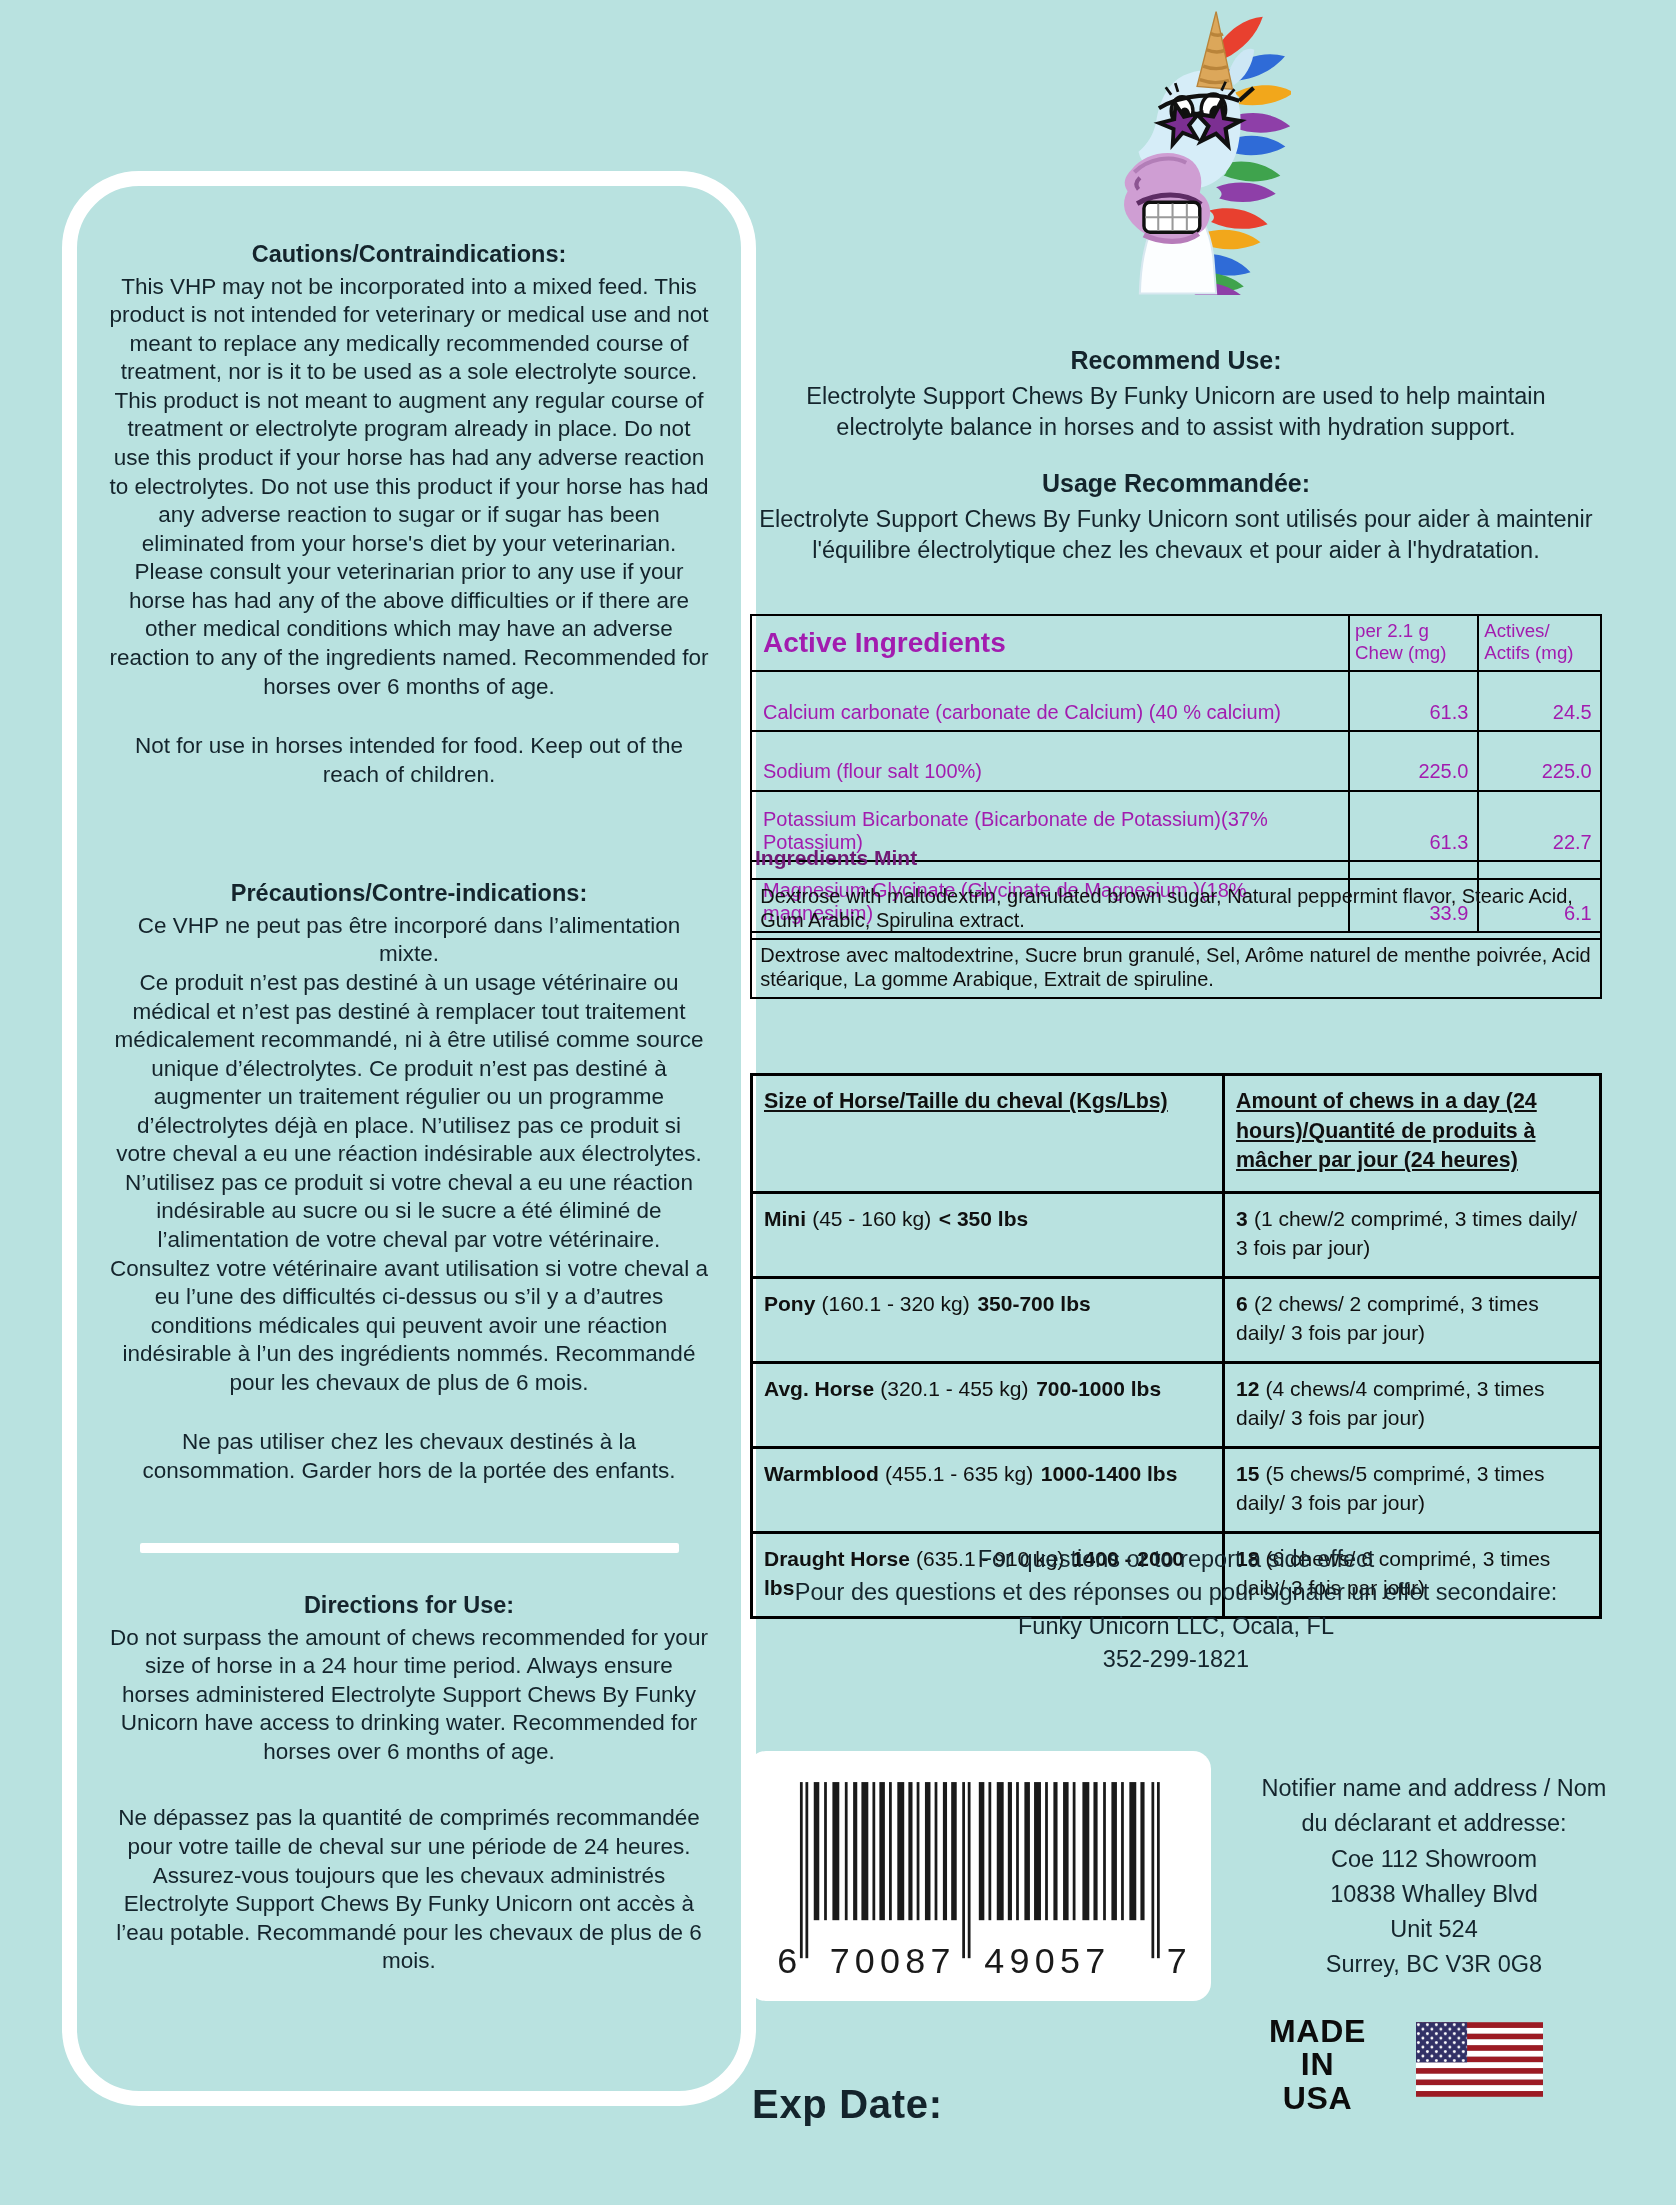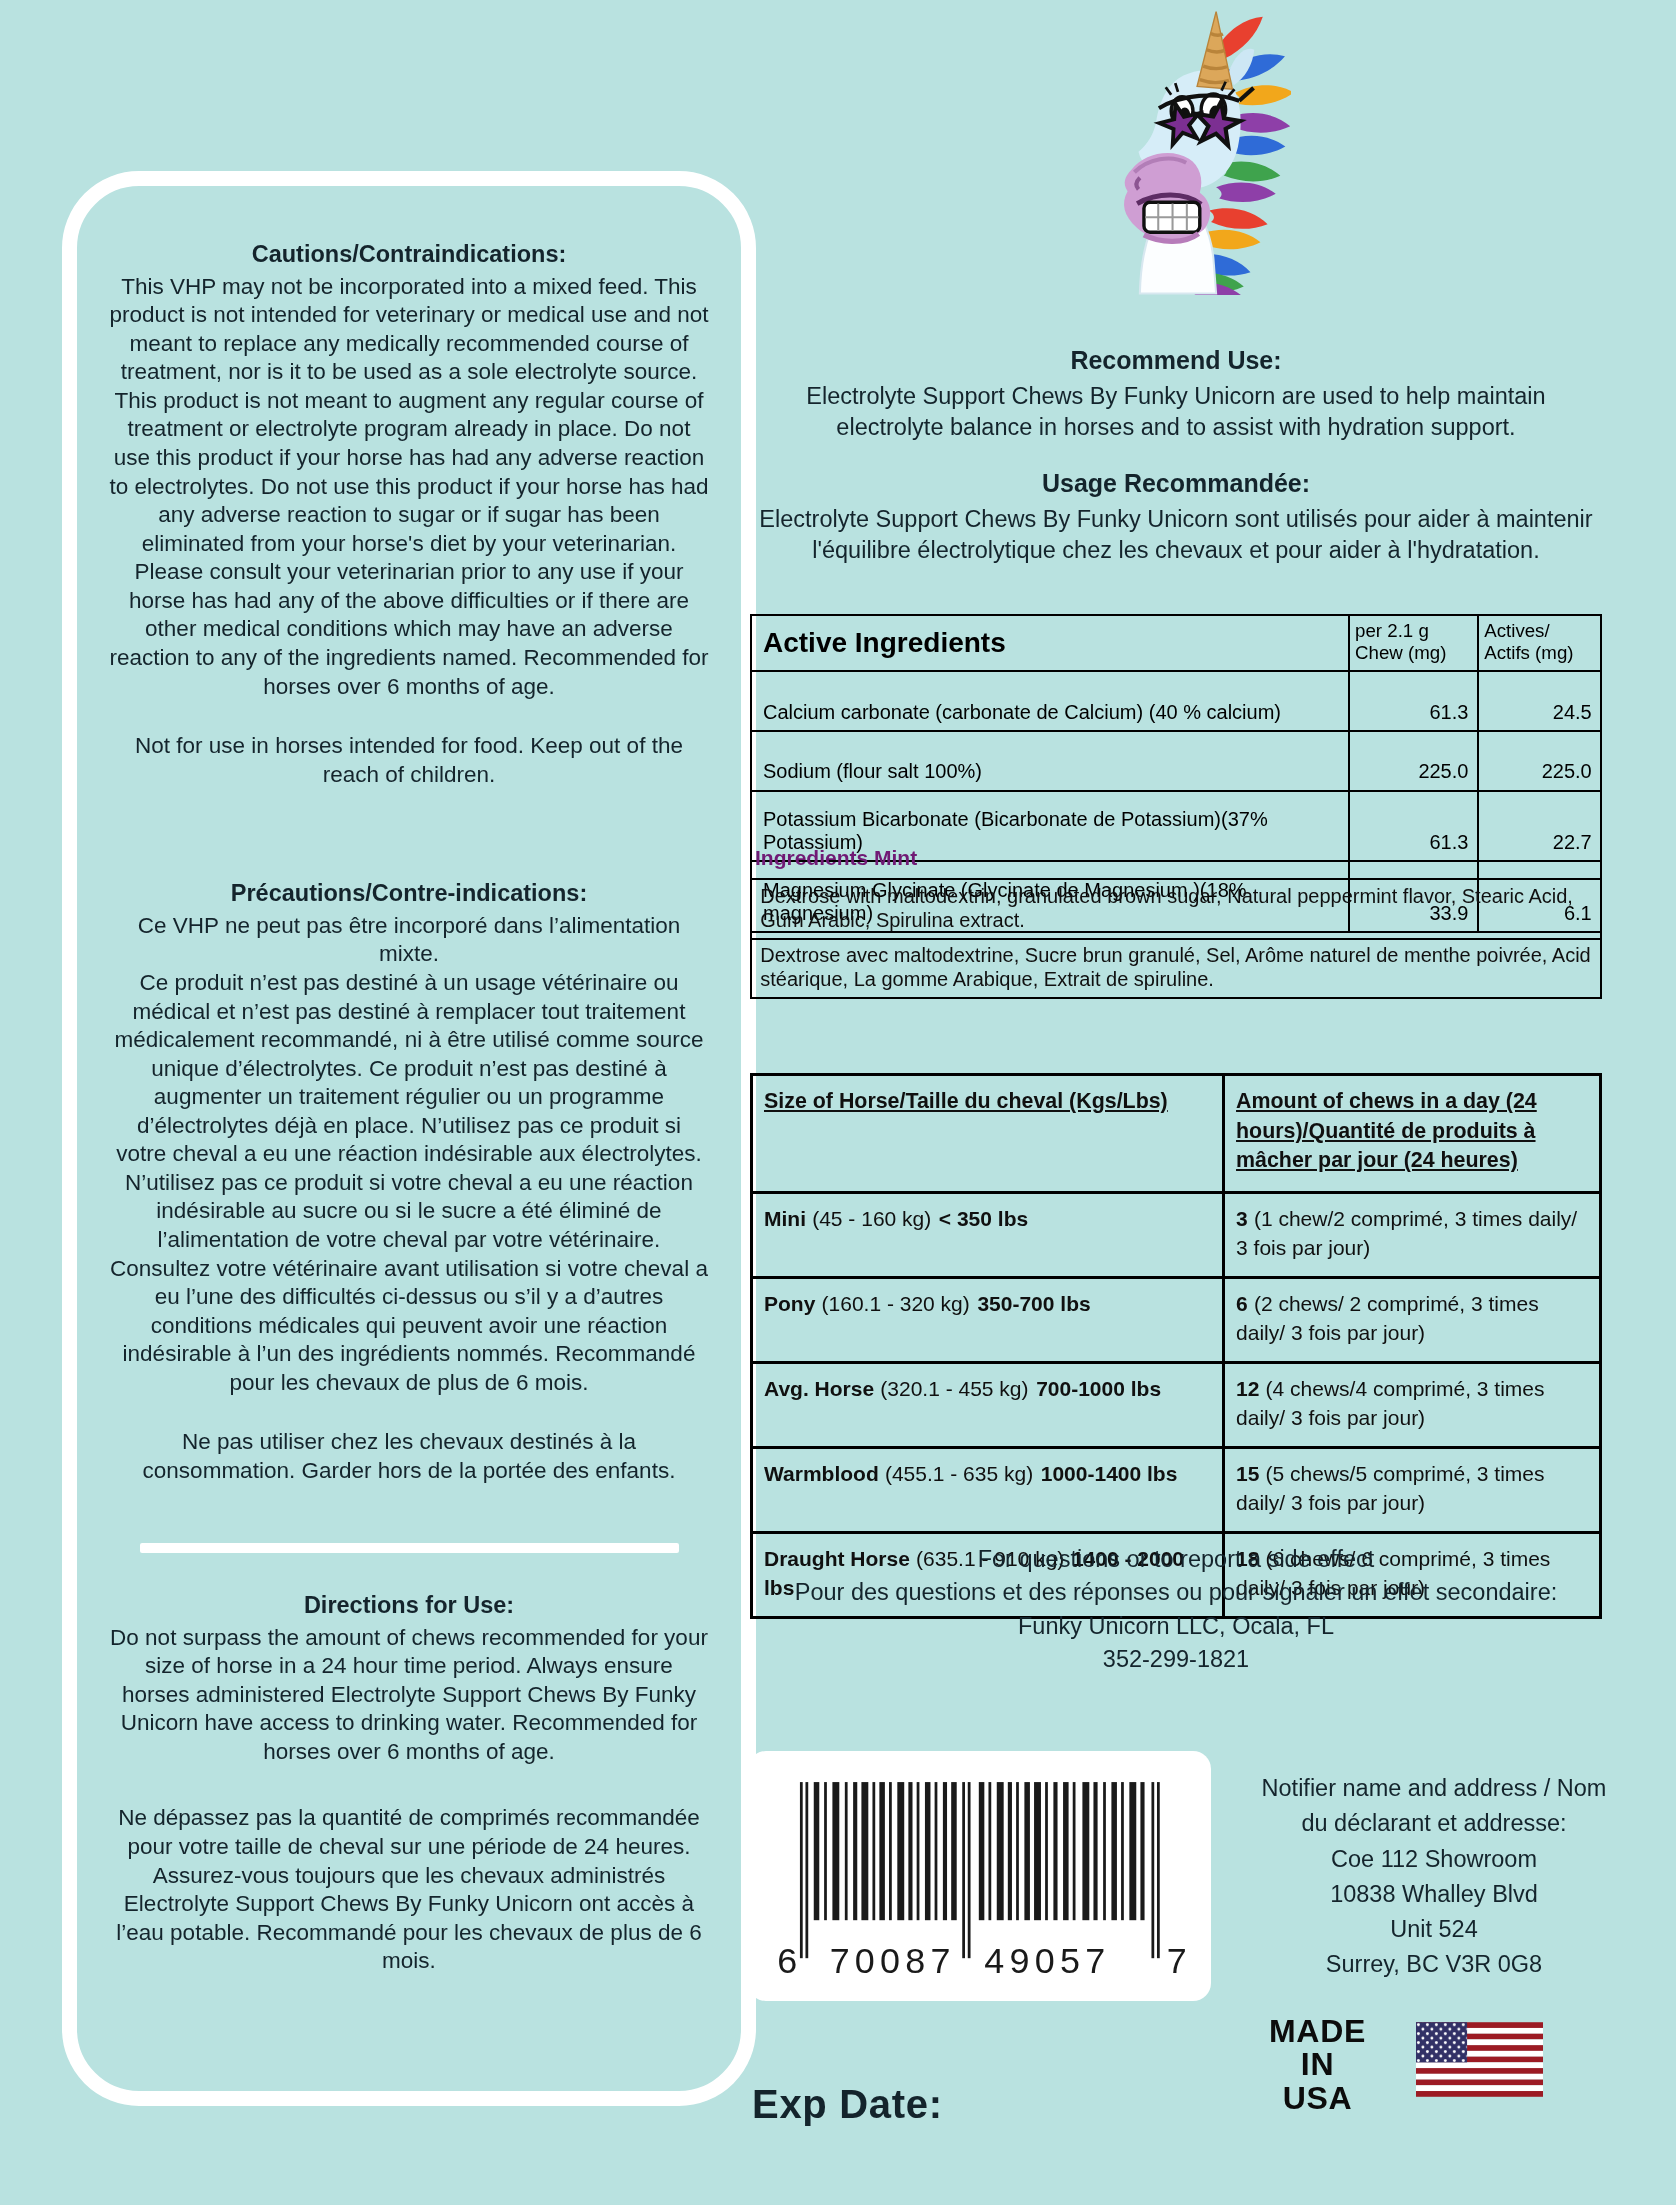--- a/index.html
+++ b/index.html
@@ -15,21 +15,21 @@
   .mb45{margin-bottom:31px;} .mb130{margin-bottom:90px;} .mb55{margin-bottom:38px;}
   .divider{height:10.4px;background:#ffffff;width:539px;margin:57px auto 38px auto;border-radius:2.1px;}
 
   
   .rblock{left:750px;width:852px;text-align:center;}
   .r-title{font-weight:bold;font-size:25px;margin-bottom:5.5px;}
   .r-body{font-size:23.5px;line-height:1.33;}
 
   
   #active-table{left:750px;top:614px;width:852px;border-collapse:collapse;table-layout:fixed;
-    font-size:20px;color:#000000;background:transparent;}
+    font-size:20px;color:#a21caf;background:transparent;}
   #active-table th,#active-table td{border:2.8px solid #000;}
   .at-name-h{font-size:28px;font-weight:bold;text-align:left;padding:5.5px 7px 5.5px 11px;vertical-align:middle;height:43px;}
   .at-small-h{font-size:18.7px;font-weight:normal;text-align:left;line-height:1.15;white-space:pre-line;
     padding:4.1px 5.5px;vertical-align:top;}
   .at-name{ text-align:left;padding:16.6px 7px 6.2px 11px;vertical-align:bottom;height:35px;}
   .at-num{text-align:right;padding:16.6px 8.3px 6.2px 4.1px;vertical-align:bottom;}
 
   
   #ing-label{left:755px;top:846px;font-size:21px;font-weight:bold;color:#701a75;}
   #ing-box{left:750px;top:878px;width:852px;border:2.1px solid #000;box-sizing:border-box;

